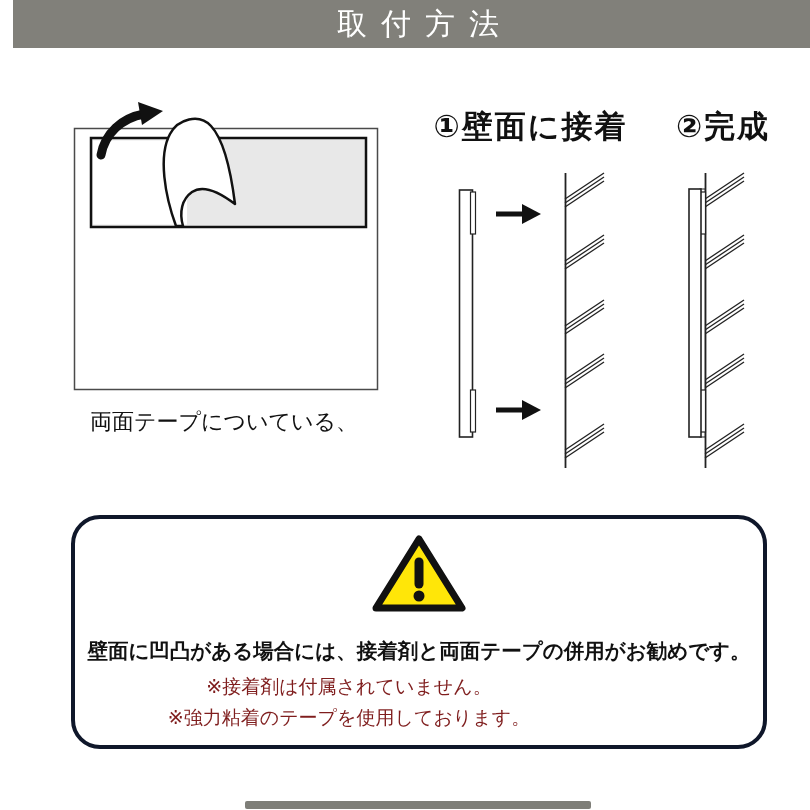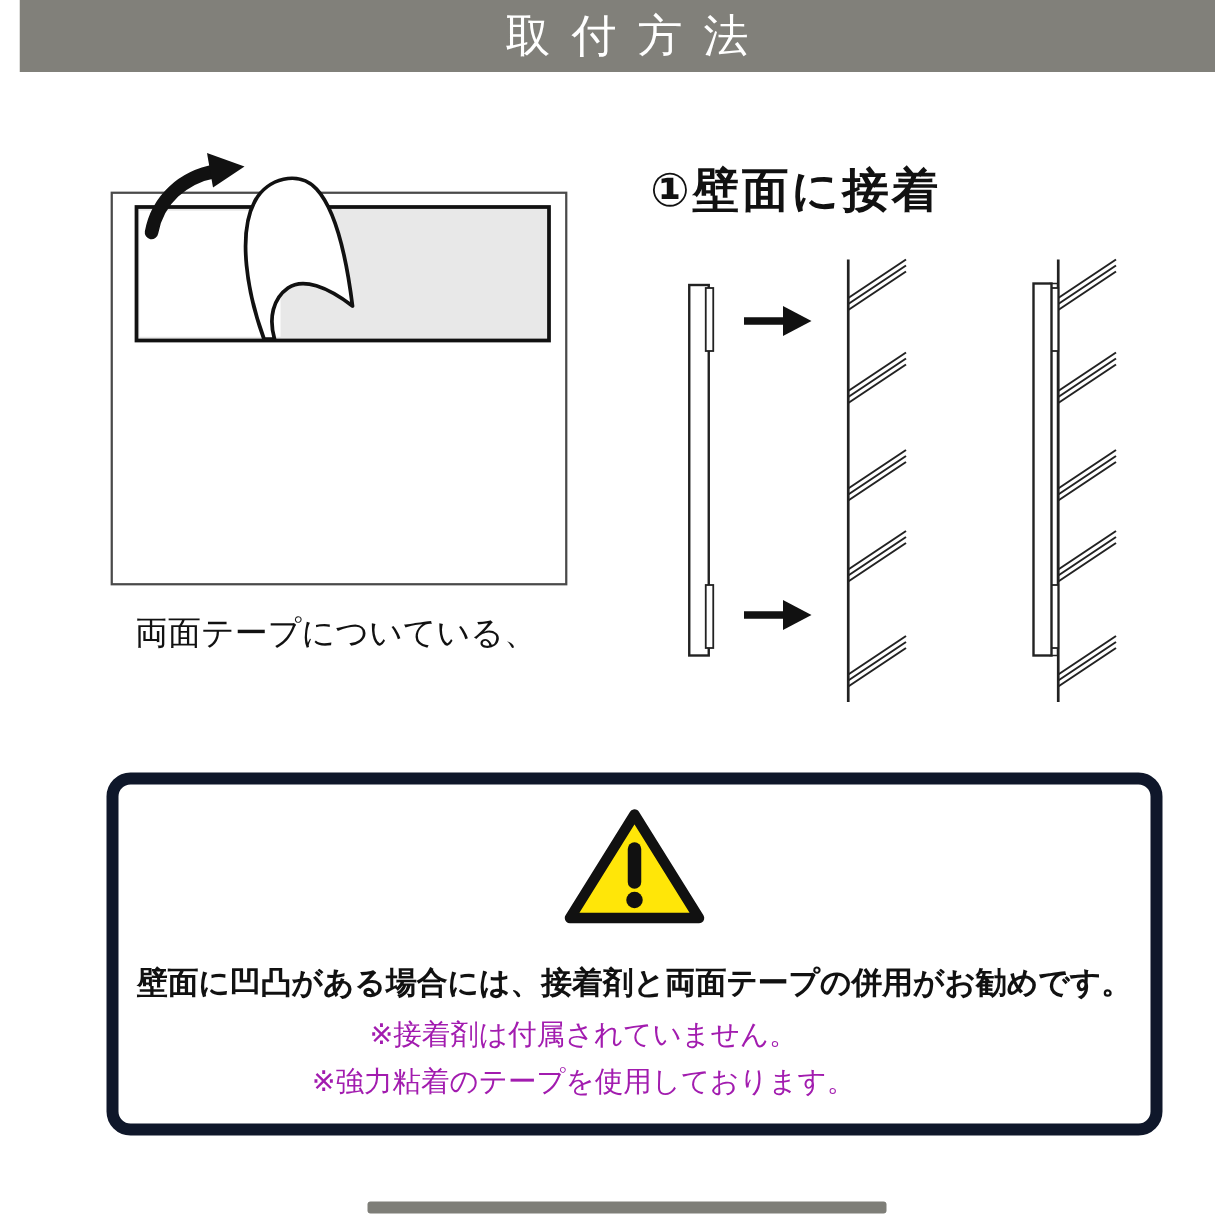--- a/index.html
+++ b/index.html
@@ -26,30 +26,30 @@
     position:absolute;top:106px;font-size:31px;font-weight:bold;letter-spacing:2px;
     text-align:center;color:#111;white-space:nowrap;
   }
   .step1-heading{left:420px;width:195px;}
   .step2-heading{left:650px;width:120px;}
   .step1-svg{position:absolute;left:420px;top:160px;}
   .step2-svg{position:absolute;left:630px;top:160px;}
   
   .notice-box{
     position:absolute;left:58px;top:515px;width:688px;height:226px;
-    border:8px solid #0f172a;border-radius:16px;background:#fff;
+    border:4px solid #0f172a;border-radius:29px;background:#fff;
   }
   .warning-svg{position:absolute;left:50%;top:13px;transform:translateX(-50%);}
   .notice-main{
     position:absolute;left:0;top:118px;width:100%;text-align:center;
     font-size:20.5px;font-weight:bold;color:#111;white-space:nowrap;
   }
   .notice-notes{
     position:absolute;left:0;top:152px;width:548px;text-align:center;
-    font-size:19px;line-height:31px;color:#a21caf;padding-left:36px;
+    font-size:19px;line-height:31px;color:#7f1d1d;
   }
   
   .home-bar{
     position:absolute;left:232px;top:801px;width:346px;height:8px;
     background:#7e7e78;border-radius:2px;
   }
 </style>
 </head>
 <body>
 
@@ -67,20 +67,21 @@
     <g>
       <path d="M 33 55 C 37 33 54 18 76 14" fill="none" stroke="#111111" stroke-width="9" stroke-linecap="round"></path>
       <polygon points="95,11 70,2 74,25" fill="#111111"></polygon>
     </g>
   </svg>
   <div class="peel-caption">
     <div>両面テープについている、</div>
   </div>
 
   <div class="step-heading step1-heading">①壁面に接着</div>
+  <div class="step-heading step2-heading">②完成</div>
 
   <svg class="step1-svg" width="200" height="320" viewBox="0 0 200 320">
     <rect x="26.5" y="30" width="13" height="247" fill="#ffffff" stroke="#222222" stroke-width="1.6"></rect>
     <rect x="37.5" y="32" width="5" height="42" fill="#ffffff" stroke="#222222" stroke-width="1.2"></rect>
     <rect x="37.5" y="230" width="5" height="42" fill="#ffffff" stroke="#222222" stroke-width="1.2"></rect>
     <g>
       <rect x="63" y="51.5" width="28" height="5" fill="#111111"></rect>
       <polygon points="89,44 108,54 89,64" fill="#111111"></polygon>
     </g>
     <g>

